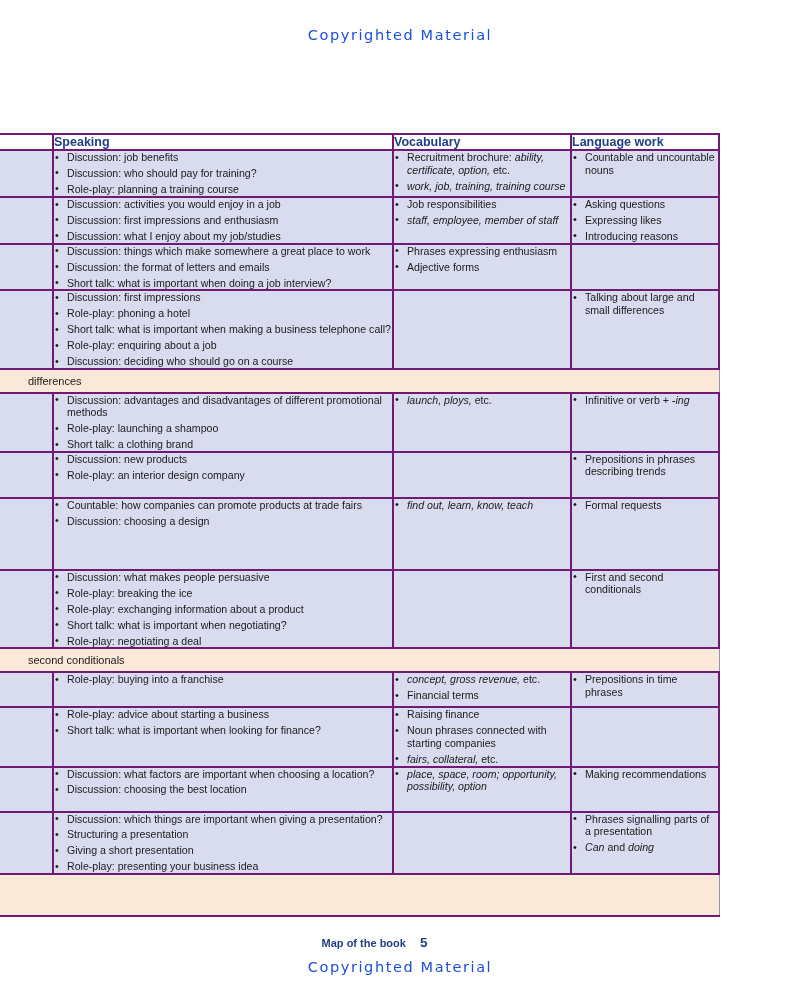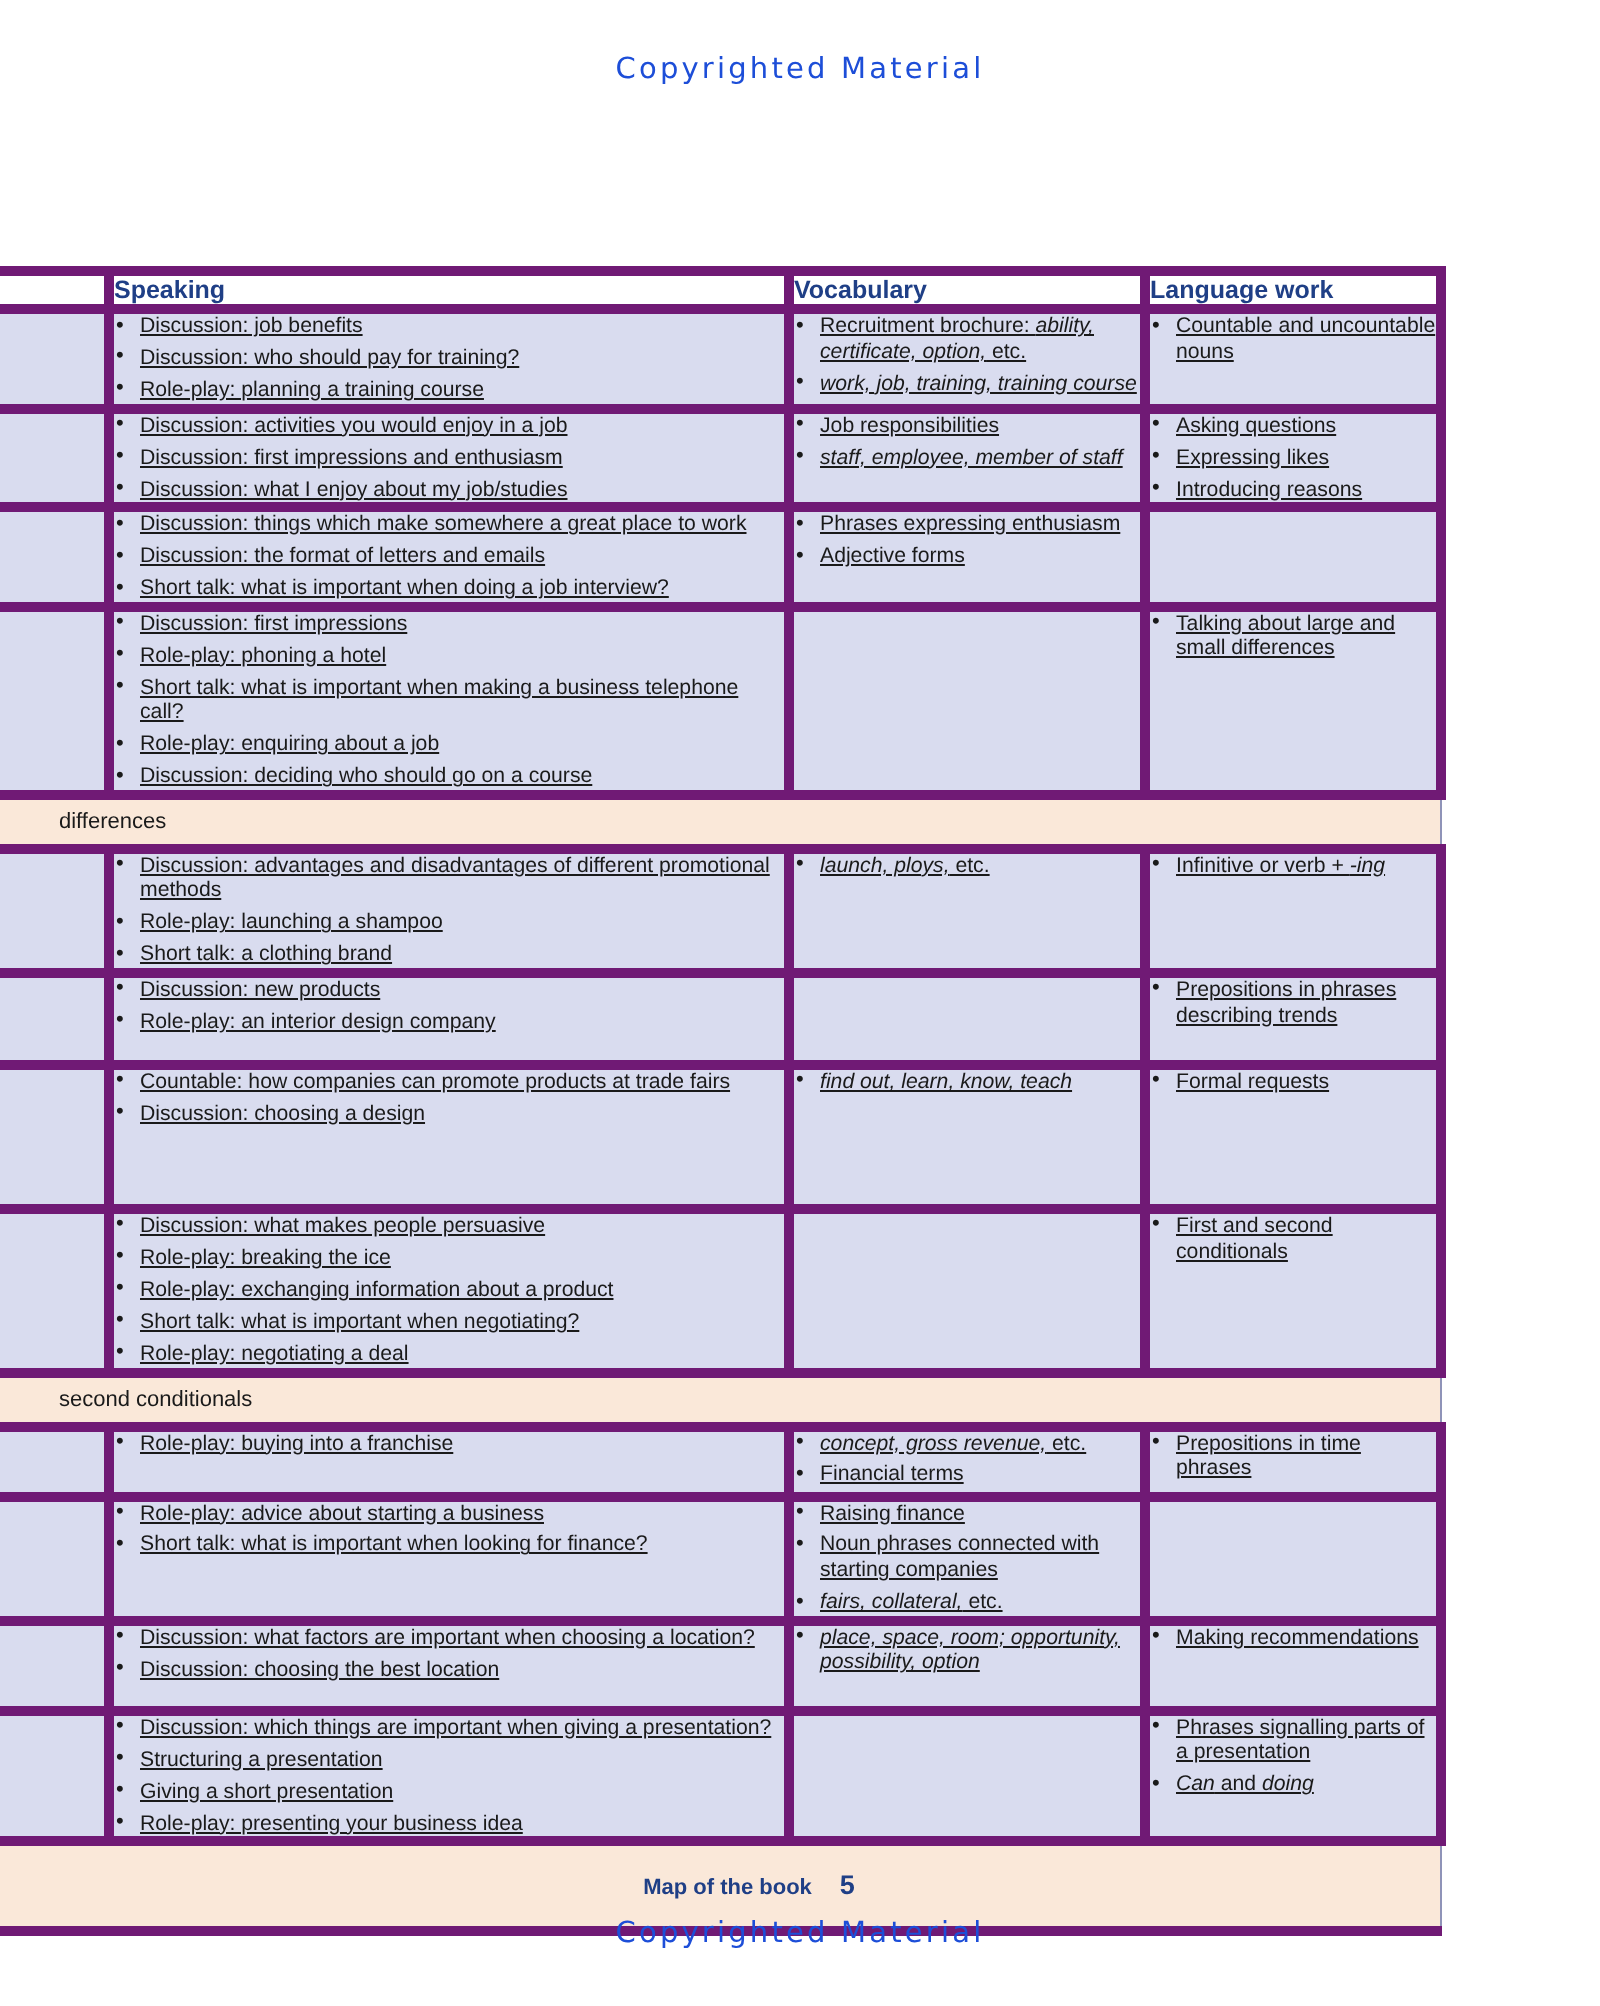--- a/index.html
+++ b/index.html
@@ -39,21 +39,21 @@
     top: 133px;
     left: -6px;
     width: 724px;
   }
   table.map {
     border-collapse: collapse;
     width: 100%;
     table-layout: fixed;
   }
   table.map td, table.map th {
-    border: 5px solid #701a75;
+    border: 2px solid #701a75;
     vertical-align: top;
     padding: 0;
   }
   col.c-spill { width: 58px; }
   col.c-speaking { width: 340px; }
   col.c-vocab { width: 178px; }
   col.c-lang { width: 148px; }
 
   thead th {
     background: #ffffff;
@@ -83,21 +83,20 @@
     font-size: 11px;
     color: #1a1a1a;
   }
   tr.band td.spill-band {
     padding-left: 33px;
   }
   ul {
     margin: 0;
     padding: 0;
     list-style: none;
-    text-decoration: underline;
   }
   li {
     position: relative;
     padding-left: 13px;
     font-size: 10.6px;
     line-height: 12.6px;
     margin-bottom: 3.4px;
     color: #1a1a1a;
   }
   li:last-child { margin-bottom: 0; }

